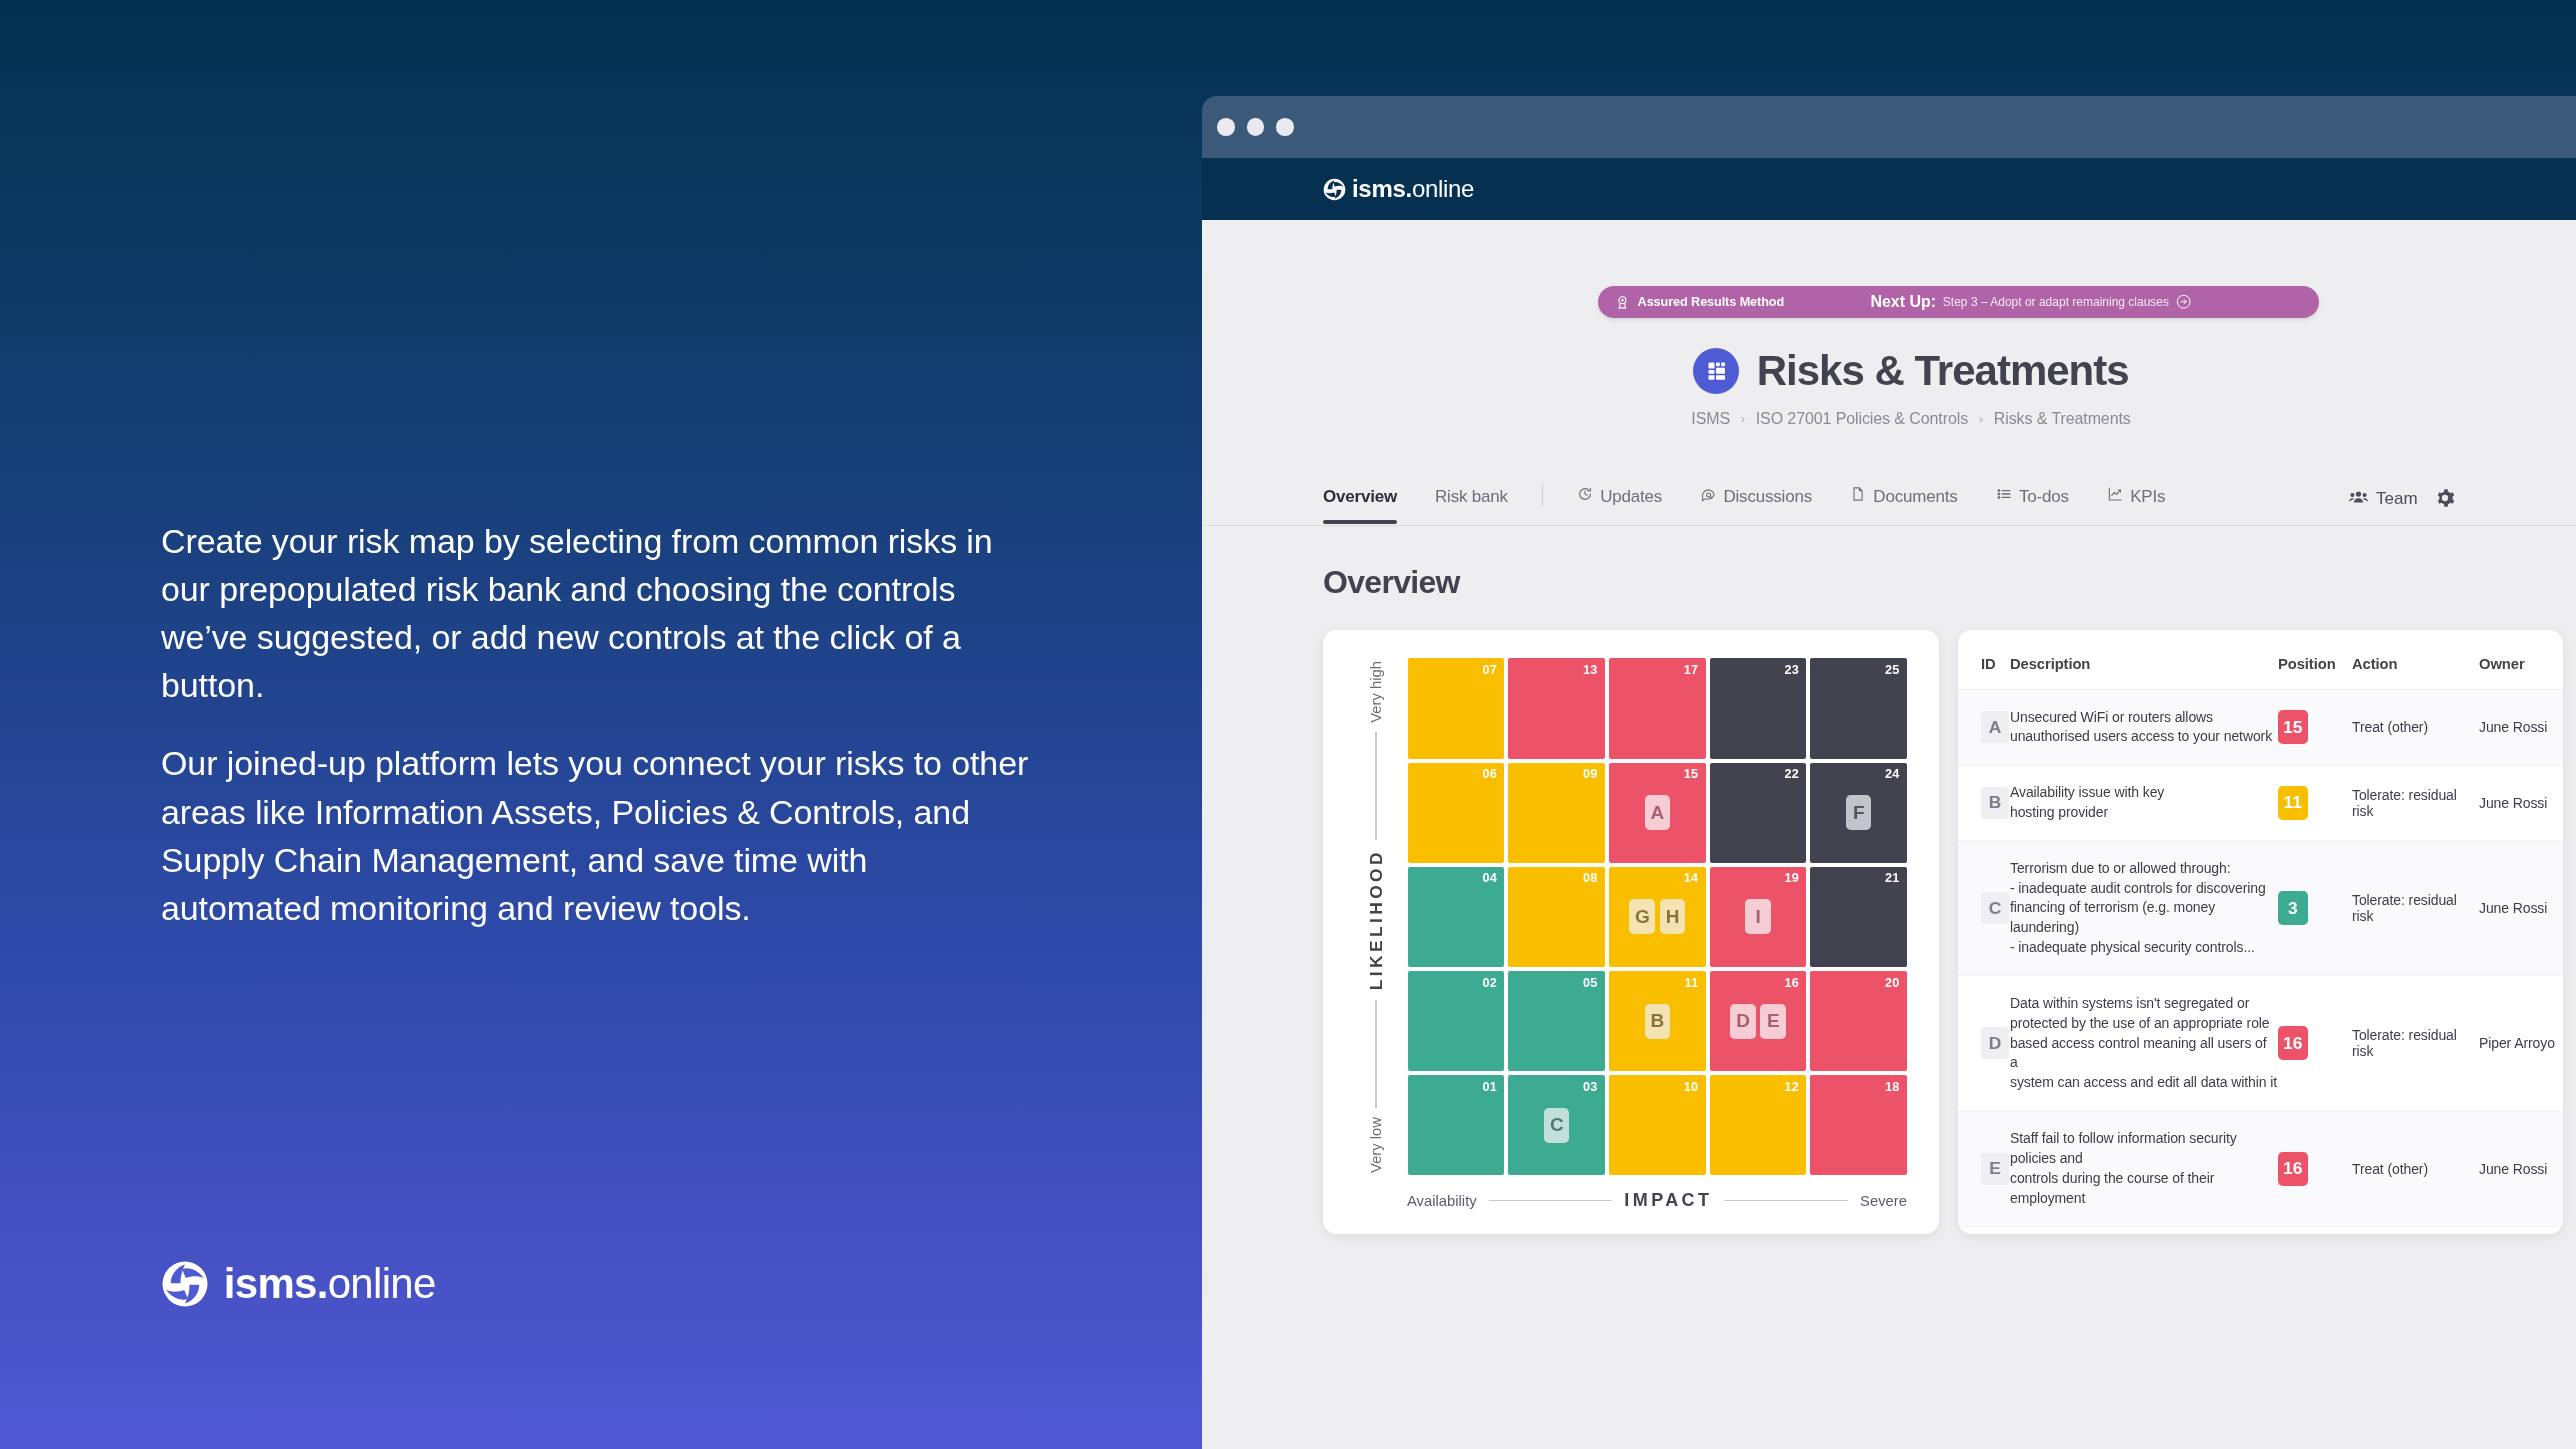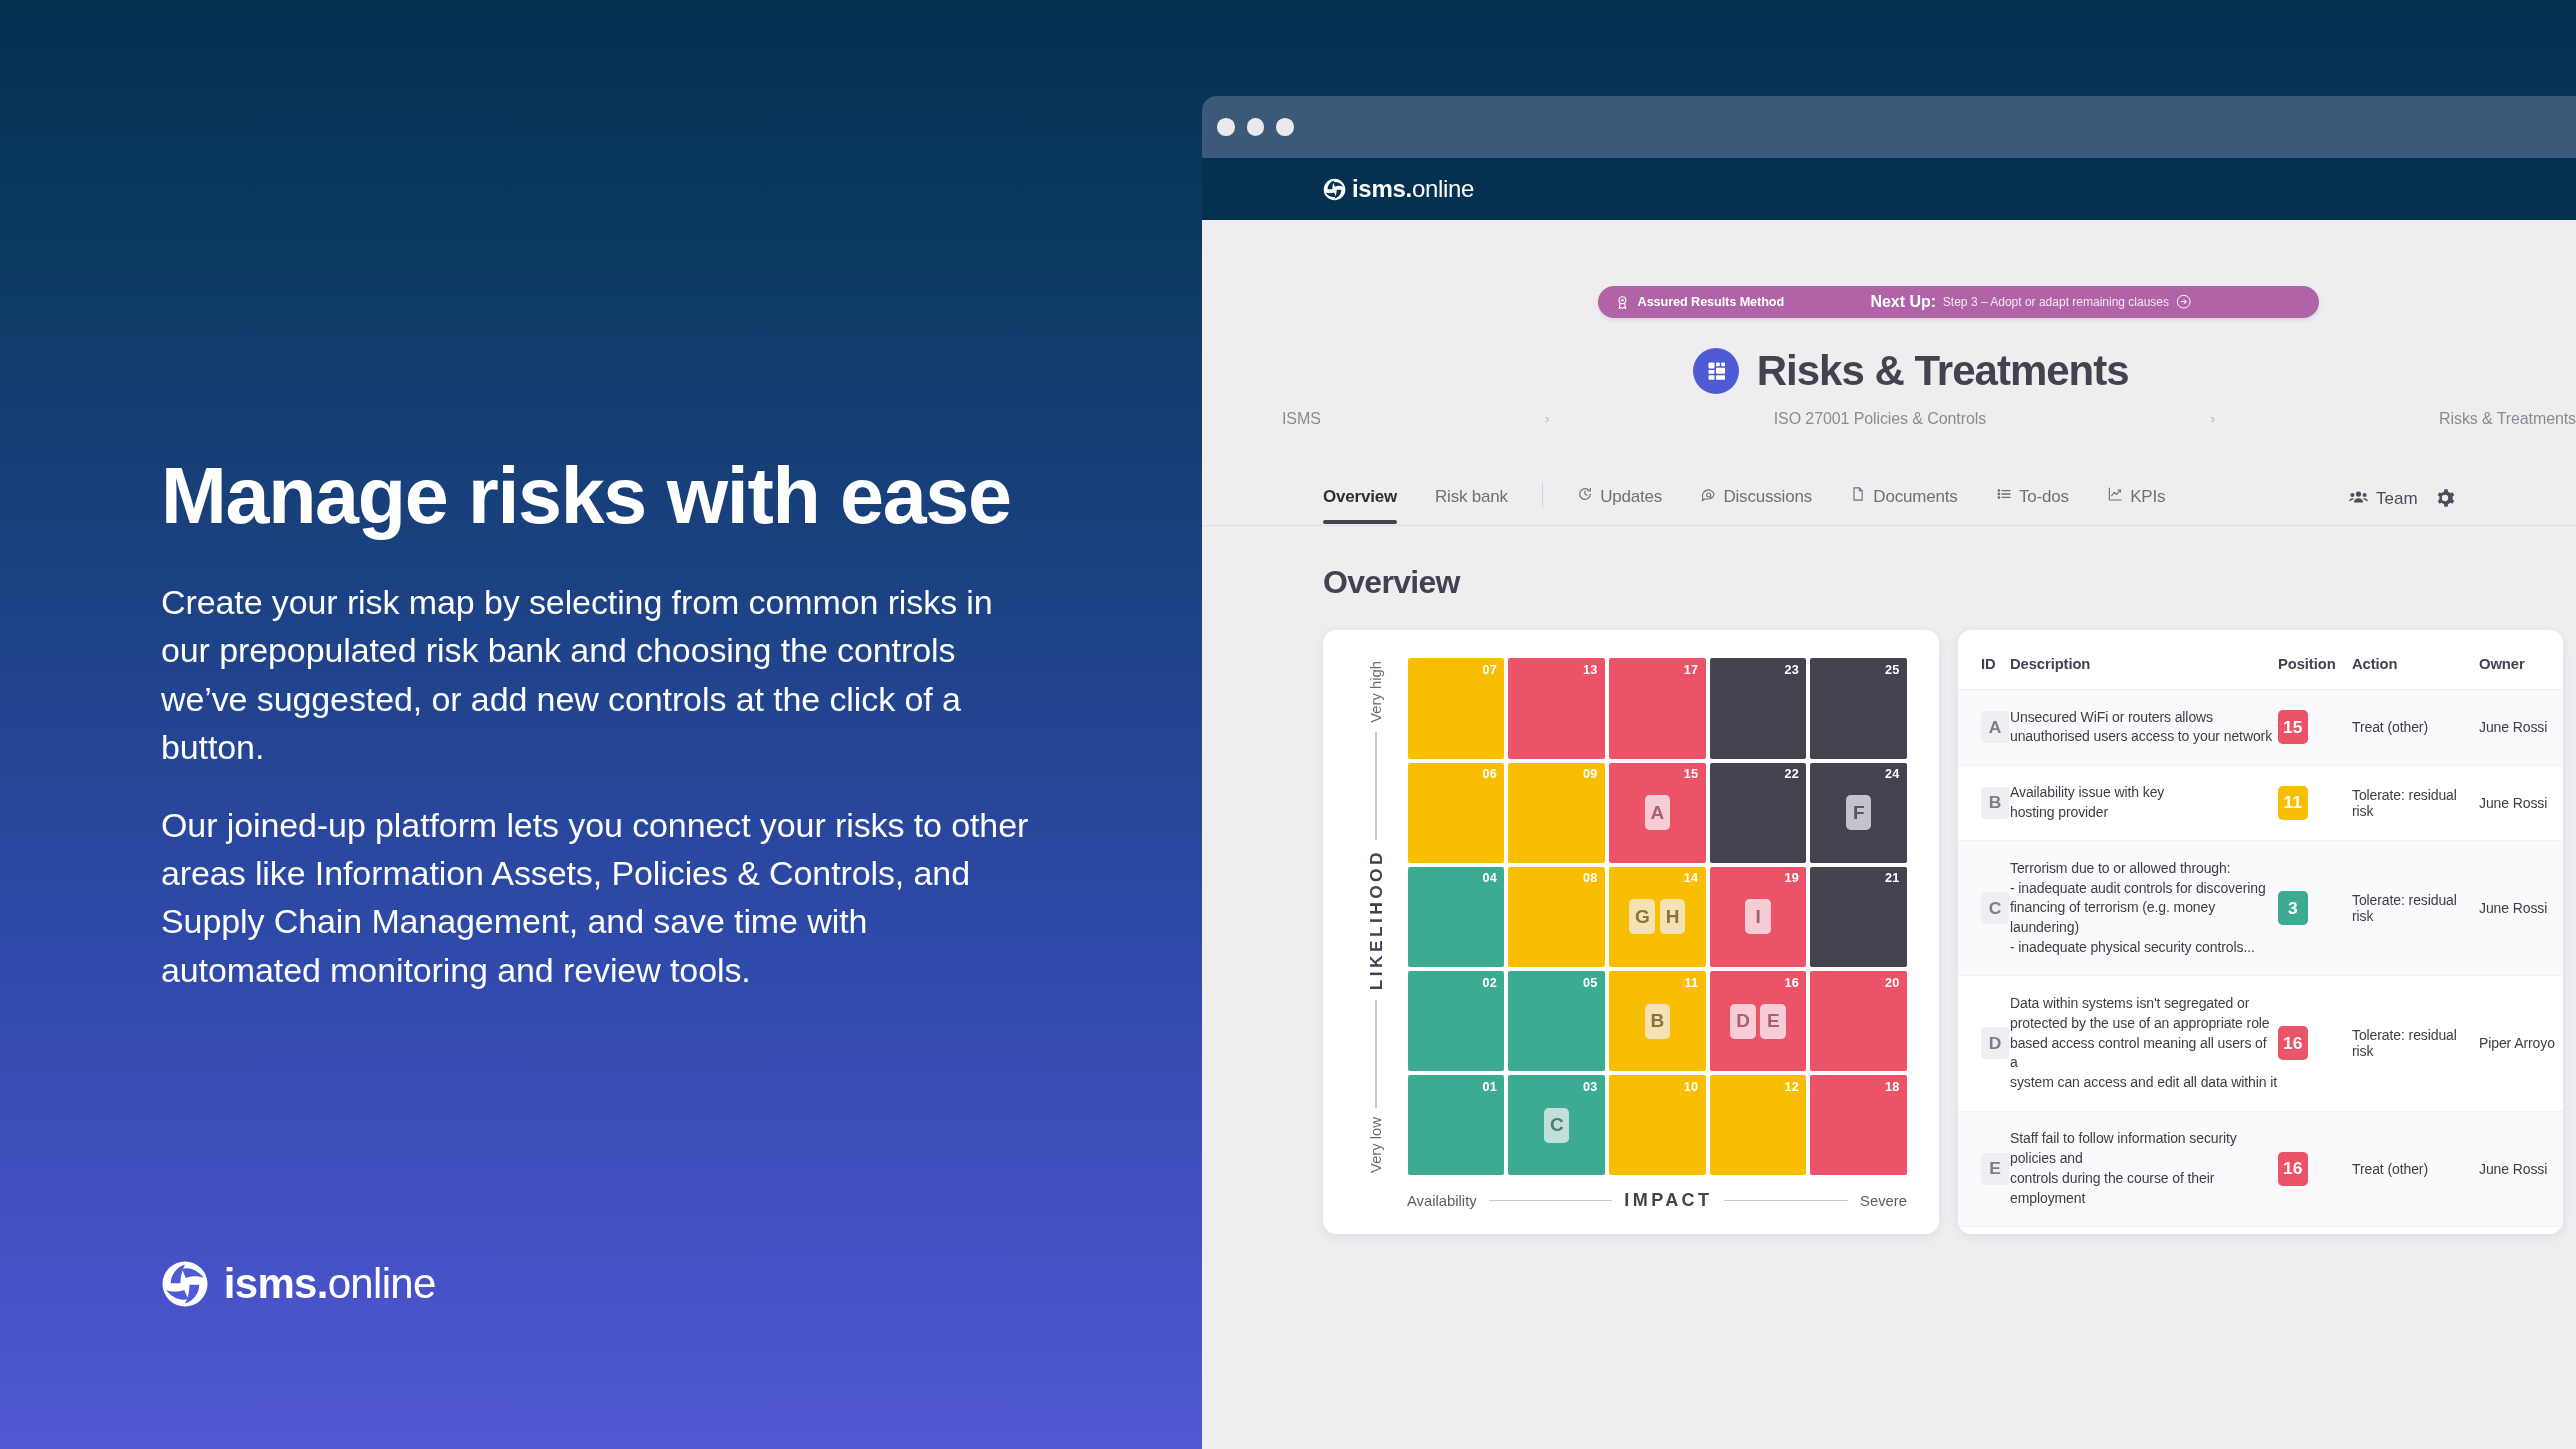--- a/index.html
+++ b/index.html
@@ -70,22 +70,22 @@
 
   
   .page-head { padding-top:127px; text-align:center;padding-left:44px; }
   .title-row { display:flex; align-items:center; justify-content:center; gap:17.4px; }
   .title-badge {
     width:46px; height:46px; border-radius:50%; background:#4f5bd5;
     display:flex; align-items:center; justify-content:center;
   }
   .page-title { font-size:42px; font-weight:700; color:#43434f; letter-spacing:-1px; }
   .breadcrumb {
-    margin-top:14.8px; display:flex; align-items:center; justify-content:space-between; gap:10.7px;
-    font-size:16px; color:#8a8a97; letter-spacing:-0.1px;margin-left:36px;
+    margin-top:14.8px; display:flex; align-items:center; justify-content:center; gap:10.7px;
+    font-size:16px; color:#8a8a97; letter-spacing:-0.1px;
   }
   .crumb-sep { font-size:13.4px; color:#b0b0bb; }
 
   
   .tabbar {
     margin-top:42px; height:56px; border-bottom:1.3px solid #dcdce3;
     display:flex; align-items:flex-end; padding:0 121px 0 121px;
     position:relative;
   }
   .tabs-left { display:flex; align-items:center; gap:0; flex:1; }
@@ -174,21 +174,20 @@
     width:29.5px; height:34px; border-radius:4.7px;
     display:flex; align-items:center; justify-content:center;
     font-size:17.4px; font-weight:700; color:#fff;
   }
   .cellmuted { font-size:14px; color:#3d3d4a; letter-spacing:-0.1px; }
 </style>
 </head>
 <body>
 
 <div class="left-panel">
-  <h1 class="headline">Manage risks with ease</h1>
   <p class="lede">Create your risk map by selecting from common risks in our prepopulated risk bank and choosing the controls we’ve suggested, or add new controls at the click of a button.</p>
   <p class="lede">Our joined-up platform lets you connect your risks to other areas like Information Assets, Policies &amp; Controls, and Supply Chain Management, and save time with automated monitoring and review tools.</p>
 </div>
 
 <div class="brand-logo">
   <span class="brand-mark">
     <svg viewBox="0 0 64 64" width="48" height="48" aria-hidden="true">
       <circle cx="32" cy="32" r="30" fill="#ffffff"></circle>
       <path d="M32 6 C20 10 13 20 13 31 L26 31 C26 22 28 14 32 6 Z" fill="#4f5bd5"></path>
       <path d="M32 58 C44 54 51 44 51 33 L38 33 C38 42 36 50 32 58 Z" fill="#4f5bd5"></path>

